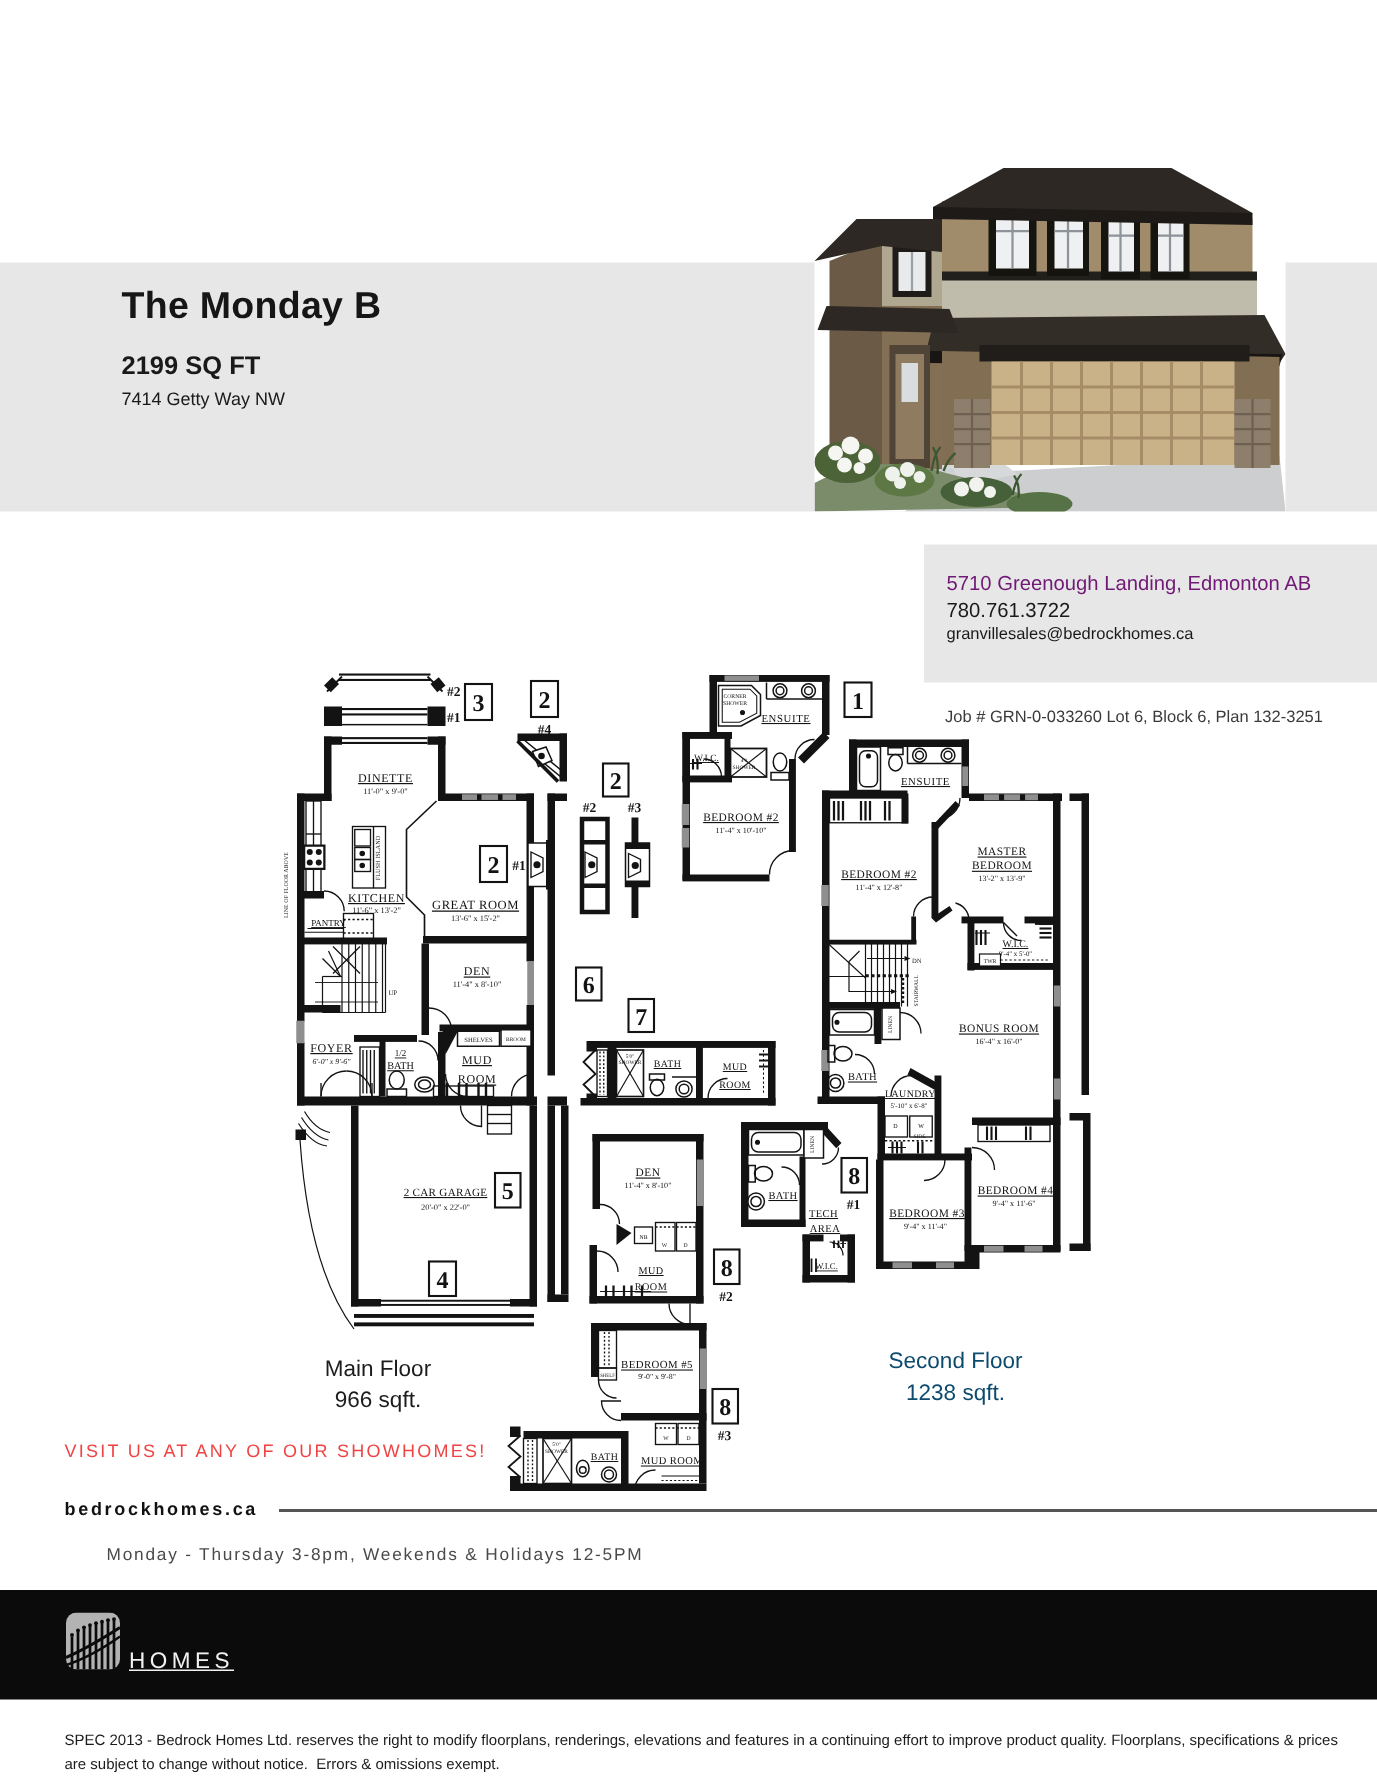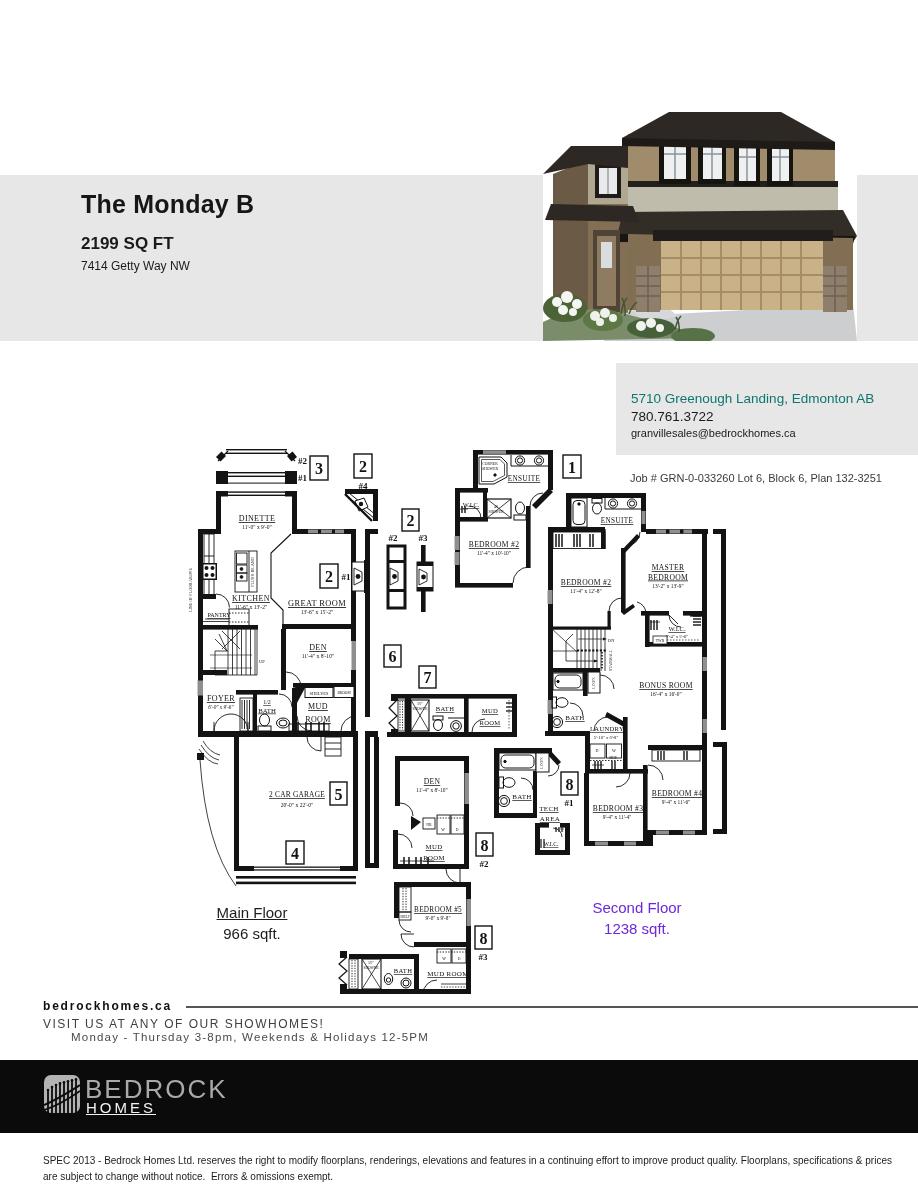--- a/index.html
+++ b/index.html
@@ -152,21 +152,21 @@
       <path d="M78,250 q2,-12 6,-16 M82,252 q1,-10 -3,-18 M86,250 q3,-8 8,-12"></path>
       <path d="M132,266 q2,-10 6,-14 M136,268 q1,-9 -3,-15"></path>
     </g>
   </svg>
   </div>
 
   <div class="abs" style="left:616px;top:363px;width:302px;height:92px;background:#e7e7e8;"></div>
   <div class="abs" style="left:631px;top:378px;width:287px;">
 
 
-    <div style="font-size:13.5px;color:#0f766e;margin-top:13px;">5710 Greenough Landing, Edmonton AB</div>
+    <div style="font-size:13.5px;color:#701a75;margin-top:3px;">5710 Greenough Landing, Edmonton AB</div>
 
     <div style="font-size:13.5px;color:#1a1a1a;margin-top:3px;">780.761.3722</div>
 
     <div style="font-size:11px;color:#1a1a1a;margin-top:3px;">granvillesales@bedrockhomes.ca</div>
   </div>
 
   <div class="abs" style="left:630px;top:472px;font-size:11px;color:#3a3a3a;">Job # GRN-0-033260 Lot 6, Block 6, Plan 132-3251</div>
 
   <div class="abs" id="plan-slot" style="left:0;top:0;width:918px;height:1188px;">
   <svg width="918" height="1188" viewBox="0 0 918 1188" style="font-family:'Liberation Serif',serif;">
@@ -1156,29 +1156,29 @@
 
   <g>
     <rect x="475" y="926" width="17" height="23" fill="#fff" stroke="#131313" stroke-width="1.4"></rect>
     <text x="483.5" y="943.5" font-size="16" font-weight="bold" text-anchor="middle">8</text>
     <text x="483" y="960" font-size="9" font-weight="bold" text-anchor="middle">#3</text>
   </g>
   </g>
   </svg>
   </div>
 
-  <div class="abs" style="left:172px;top:904px;width:160px;text-align:center;font-size:15px;color:#1c1c1c;text-decoration:underline;">Main Floor<br><span style="display:inline-block;margin-top:4px;">966 sqft.</span></div>
-
-  <div class="abs" style="left:552px;top:899px;width:170px;text-align:center;font-size:15px;color:#6d28d9;">Second Floor<br><span style="display:inline-block;margin-top:4px;">1238 sqft.</span></div>
+  <div class="abs" style="left:172px;top:904px;width:160px;text-align:center;font-size:15px;color:#1c1c1c;">Main Floor<br><span style="display:inline-block;margin-top:4px;">966 sqft.</span></div>
+
+  <div class="abs" style="left:552px;top:899px;width:170px;text-align:center;font-size:15px;color:#0c4a6e;">Second Floor<br><span style="display:inline-block;margin-top:4px;">1238 sqft.</span></div>
 
   <div class="abs" style="left:43px;top:999px;font-size:12px;font-weight:bold;letter-spacing:1.8px;color:#111;">bedrockhomes.ca</div>
 
   <div class="abs" style="left:186px;top:1006px;width:732px;height:1.5px;background:#555;"></div>
 
-  <div class="abs" style="left:43px;top:1017px;font-size:12px;letter-spacing:1.5px;color:#404040;text-align:center;">VISIT US AT ANY OF OUR SHOWHOMES!</div>
+  <div class="abs" style="left:43px;top:960px;font-size:12px;letter-spacing:1.5px;color:#ef4444;text-align:center;">VISIT US AT ANY OF OUR SHOWHOMES!</div>
 
   <div class="abs" style="left:43px;top:1031px;font-size:11.5px;letter-spacing:1.2px;color:#4a4a4a;margin-left:28px;">Monday - Thursday 3-8pm, Weekends &amp; Holidays 12-5PM</div>
 
   <div class="abs" style="left:0;top:1060px;width:918px;height:73px;background:#0b0b0b;"></div>
 
   <div class="abs" id="logo-slot" style="left:44px;top:1075px;width:36px;height:38px;">
     <svg width="36" height="38" viewBox="0 0 36 38">
       <rect x="0" y="0" width="36" height="38" rx="7" fill="#b3b3b4"></rect>
       <g stroke="#0b0b0b" stroke-width="1.8" fill="none">
         <line x1="4" y1="16" x2="4" y2="38"></line>
@@ -1198,19 +1198,18 @@
         <circle cx="20" cy="7.2" r="1.3"></circle>
           <circle cx="24" cy="6.2" r="1.3"></circle>
         <circle cx="28" cy="5.2" r="1.3"></circle>
           <circle cx="32" cy="4.4" r="1.3"></circle>
       </g>
       <path d="M0,30 Q14,24 36,10" stroke="#0b0b0b" stroke-width="2" fill="none"></path>
       <path d="M0,35 Q16,30 36,16" stroke="#0b0b0b" stroke-width="1.6" fill="none"></path>
     </svg>
   </div>
 
-  <div class="abs" style="left:85px;top:1074px;font-size:26px;letter-spacing:2px;color:#a9a9aa;font-weight:normal;">BEDROCK</div>
 
   <div class="abs" style="left:86px;top:1099px;font-size:15px;letter-spacing:3px;color:#f2f2f2;text-decoration:underline;">HOMES</div>
 
   <div class="abs" style="left:43px;top:1153px;width:875px;font-size:10px;color:#1c1c1c;line-height:1.6;">SPEC 2013 - Bedrock Homes Ltd. reserves the right to modify floorplans, renderings, elevations and features in a continuing effort to improve product quality. Floorplans, specifications &amp; prices<br>are subject to change without notice.&nbsp; Errors &amp; omissions exempt.</div>
 
 </div>
 
 </body></html>

